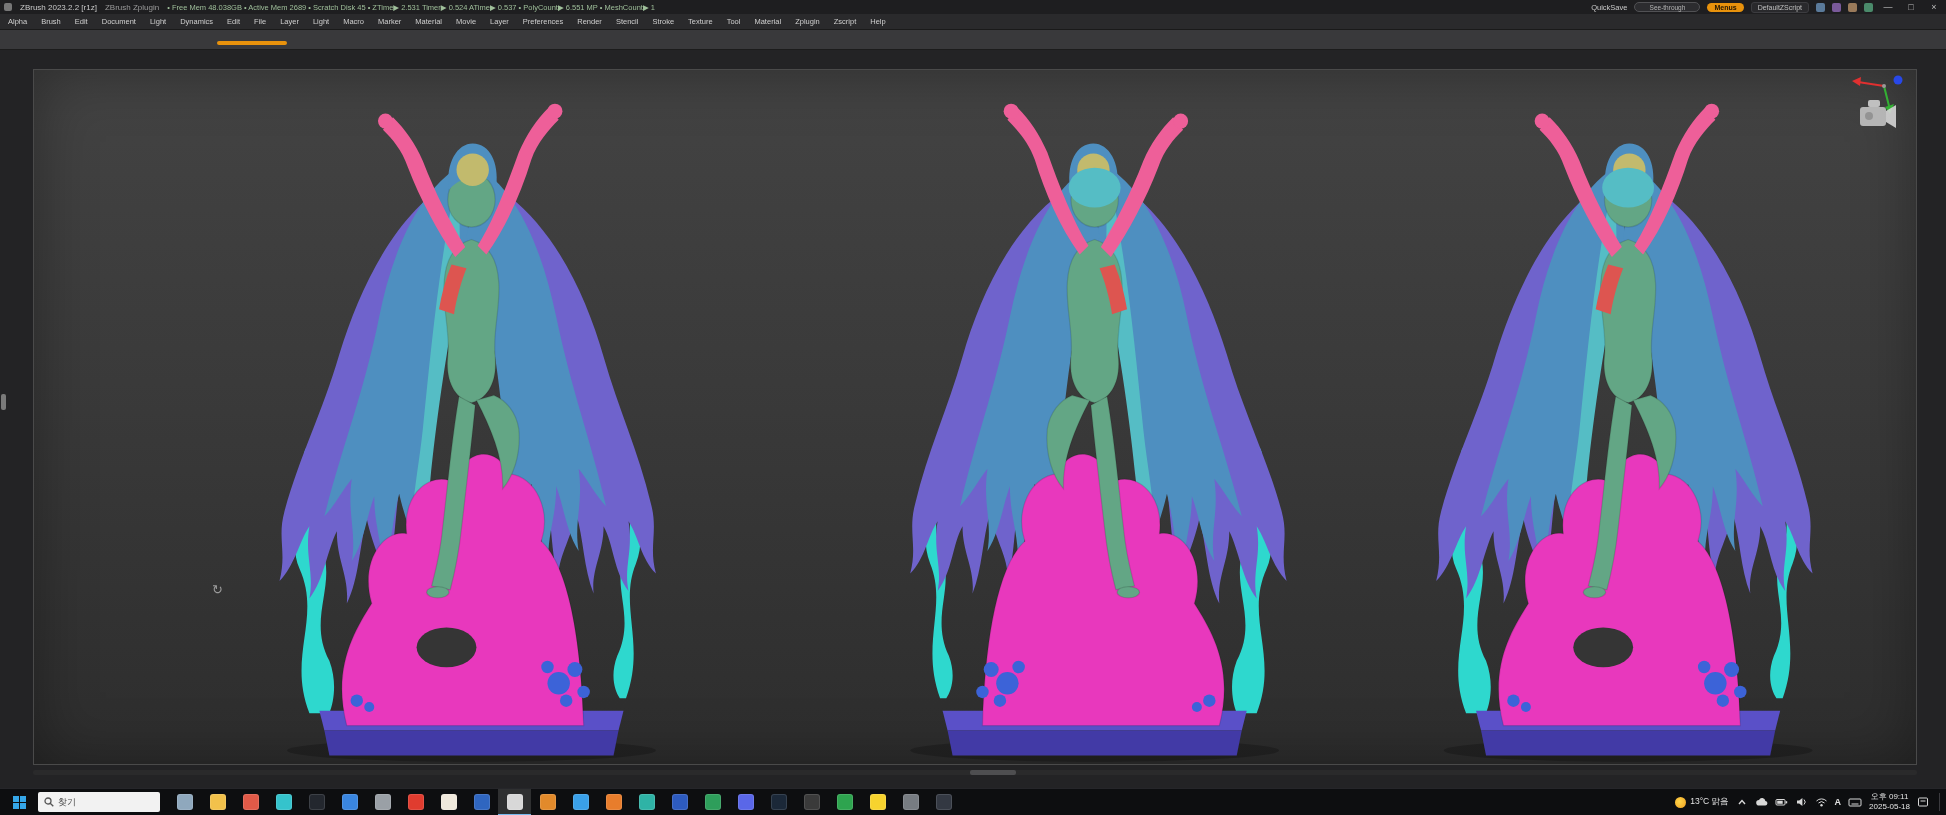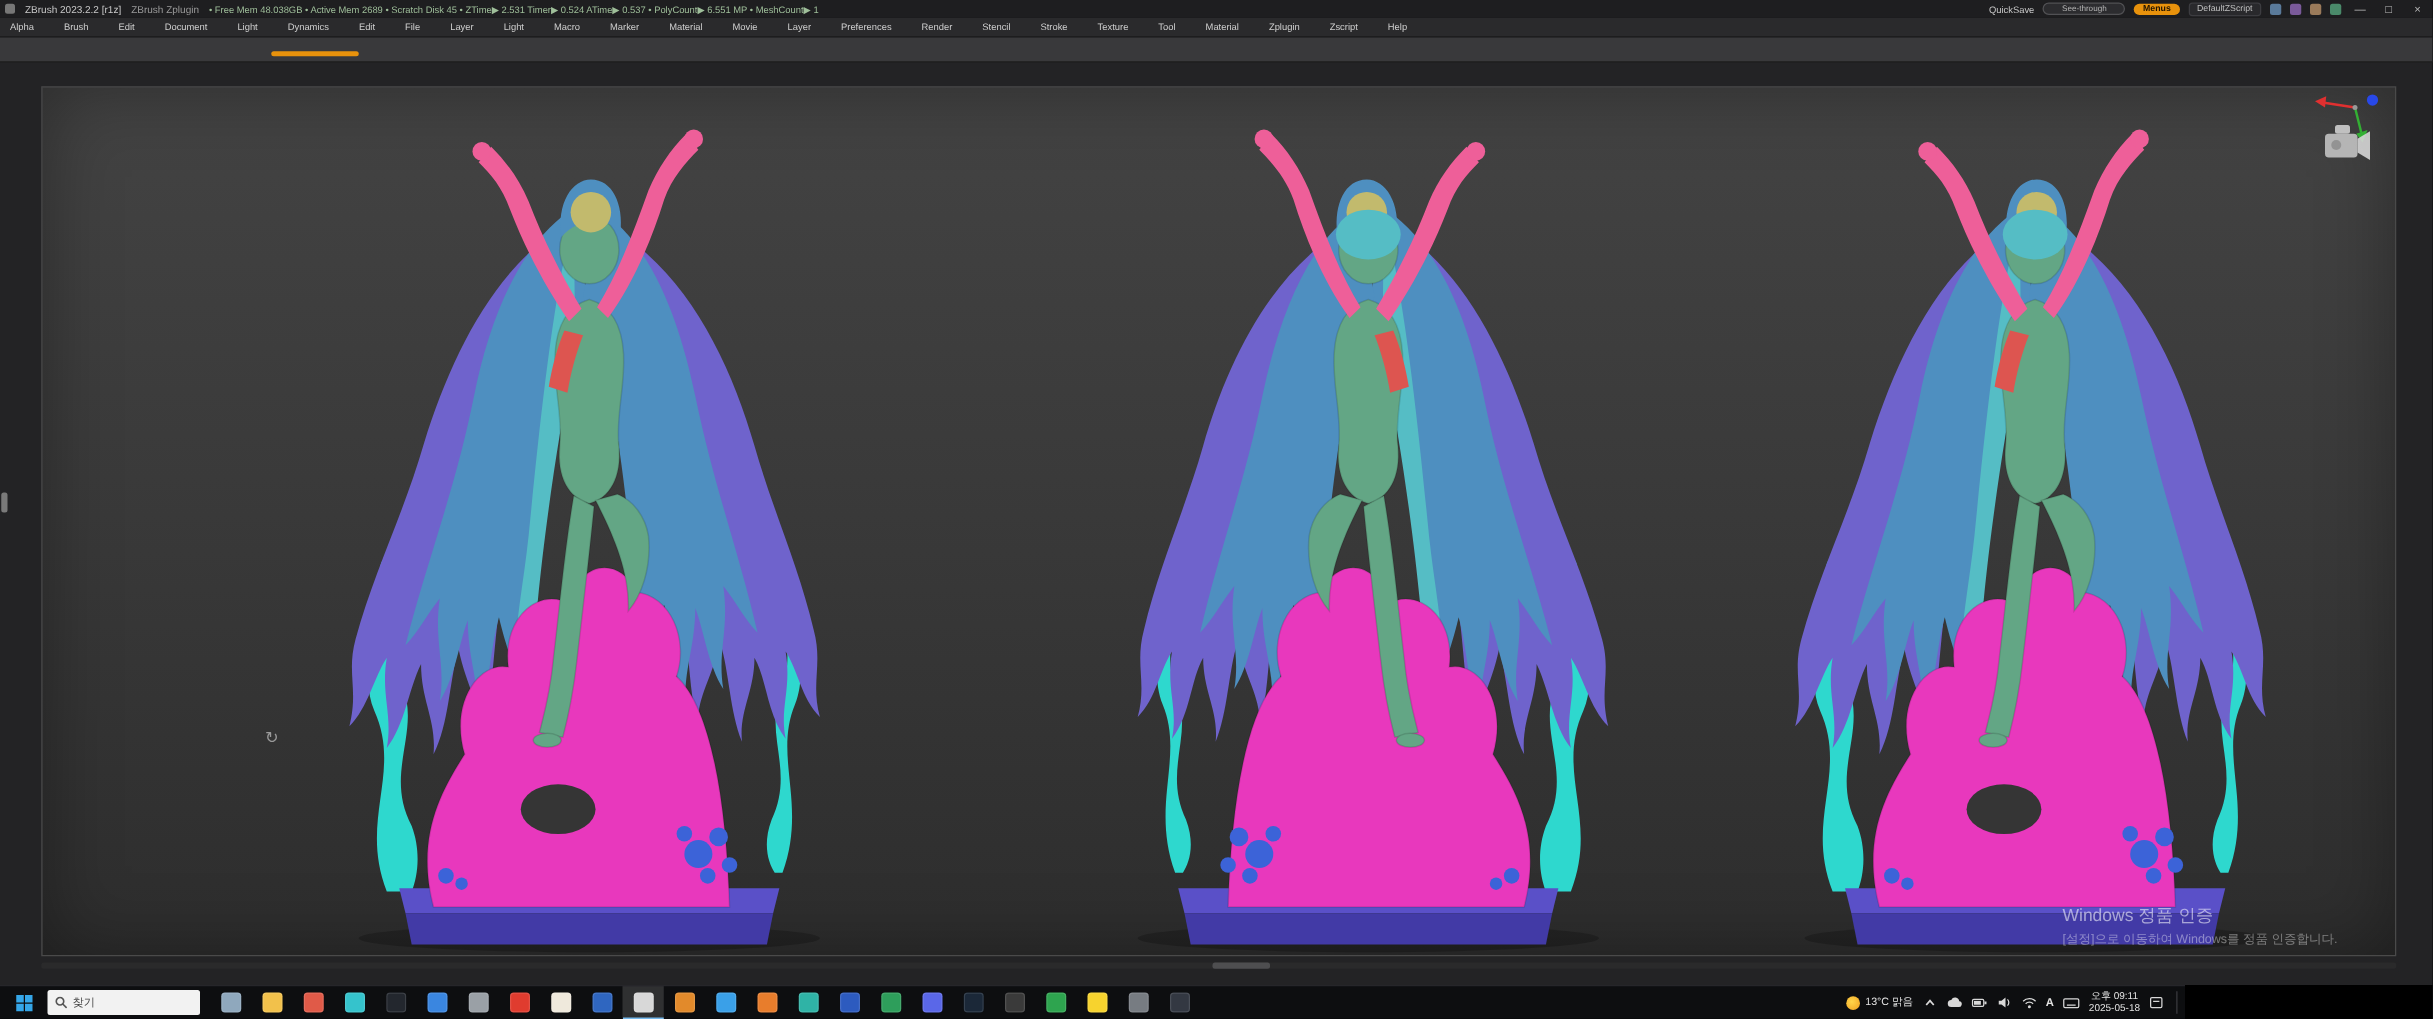--- a/index.html
+++ b/index.html
@@ -14,21 +14,21 @@
   .tb-btn{color:#c9c9c9;font-size:7.5px;cursor:default;}
   .seethrough{width:66px;height:10px;border:1px solid #515154;border-radius:5px;background:#2c2c2f;
     font-size:6.5px;color:#b5b5b5;display:flex;align-items:center;justify-content:center;}
   .menus-pill{background:var(--accent-orange);color:#221400;font-size:7px;font-weight:bold;
     padding:1px 7px;border-radius:5px;}
   .zscript{border:1px solid #3c3c40;background:#29292c;border-radius:3px;padding:1px 6px;
     font-size:7px;color:#c0c0c0;}
   .util-ico{width:9px;height:9px;border-radius:2px;}
   .winbtn{width:16px;text-align:center;font-size:9px;color:#bbb;}
   .menubar{position:absolute;left:0;top:14px;width:1946px;height:16px;background:var(--menubar-bg);
-    display:flex;align-items:center;gap:24px;padding:0 8px;border-bottom:1px solid #1a1a1a;}
+    display:flex;align-items:center;gap:14px;padding:0 8px;border-bottom:1px solid #1a1a1a;}
   .menu-item{font-size:7.5px;color:#cfcfcf;}
   .shelf{position:absolute;left:0;top:30px;width:1946px;height:20px;background:#39393b;
     border-bottom:1px solid #1c1c1c;}
   .shelf-accent{position:absolute;left:217px;top:11px;width:70px;height:4px;border-radius:2px;
     background:var(--accent-orange);}
   .workspace{position:absolute;left:0;top:50px;width:1946px;height:738px;background:var(--doc-bg);}
   .rail-handle{position:absolute;left:1px;top:344px;width:5px;height:16px;background:#7a7a7a;border-radius:2px;}
   .canvas{position:absolute;left:33px;top:19px;width:1884px;height:696px;border:1px solid #4a4a4a;
     background:linear-gradient(180deg,#434343 0%,#3a3a3a 45%,#2d2d2d 100%);
     box-shadow:inset 0 0 60px rgba(0,0,0,.35);overflow:hidden;}
@@ -48,21 +48,21 @@
   .hole{fill:#353535;}
   .shadow{fill:rgba(0,0,0,.22);}
   .gizmo{position:absolute;right:2px;top:2px;}
   .camwidget{position:absolute;right:16px;top:24px;opacity:.9;}
   .rotate-glyph{position:absolute;left:178px;top:512px;font-size:13px;color:#9a9a9a;}
   .watermark{position:absolute;right:46px;bottom:6px;color:rgba(255,255,255,.55);}
   .watermark .l1{font-size:14px;}
   .watermark .l2{font-size:10px;color:rgba(255,255,255,.4);margin-top:2px;}
   .hscroll{position:absolute;left:33px;top:720px;width:1884px;height:5px;background:#2a2a2b;border-radius:2px;}
   .hscroll .handle{position:absolute;left:937px;top:0;width:46px;height:5px;background:#4e4e50;border-radius:2px;}
-  .taskbar{position:absolute;left:0;top:788px;width:1748px;height:27px;background:var(--taskbar-bg);
+  .taskbar{position:absolute;left:0;top:788px;width:1946px;height:27px;background:var(--taskbar-bg);
     border-top:1px solid #26262a;display:flex;align-items:center;}
   .start{width:38px;height:27px;display:flex;align-items:center;justify-content:center;}
   .winlogo{display:grid;grid-template-columns:6px 6px;grid-template-rows:6px 6px;gap:1px;}
   .winlogo span{background:#35a6e8;display:block;}
   .searchbox{width:122px;height:20px;background:#f2f2f2;border-radius:2px;display:flex;align-items:center;
     gap:4px;padding:0 6px;margin-right:8px;}
   .searchbox svg{flex:0 0 auto;}
   .searchbox input{border:none;outline:none;background:transparent;font-size:9px;width:80px;
     font-family:"Liberation Sans",sans-serif;color:#222;}
   .searchbox input::placeholder{color:#444;opacity:1;}
@@ -212,24 +212,20 @@
 
     <svg class="camwidget" width="46" height="46">
       <rect x="14" y="6" width="12" height="7" rx="2" fill="#cfcfcf"></rect>
       <rect x="6" y="13" width="26" height="19" rx="3" fill="#c2c2c2"></rect>
       <path d="M32,17 L42,11 L42,34 L32,28 Z" fill="#d6d6d6"></path>
       <circle cx="15" cy="22" r="4" fill="#9d9d9d"></circle>
     </svg>
 
     <span class="rotate-glyph">↻</span>
 
-    <div class="watermark">
-      <div class="l1">Windows 정품 인증</div>
-      <div class="l2">[설정]으로 이동하여 Windows를 정품 인증합니다.</div>
-    </div>
   </div>
 
   <div class="hscroll">
     <div class="handle"></div>
   </div>
 </div>
 
 <div class="taskbar">
   <div class="start">
     <div class="winlogo">

